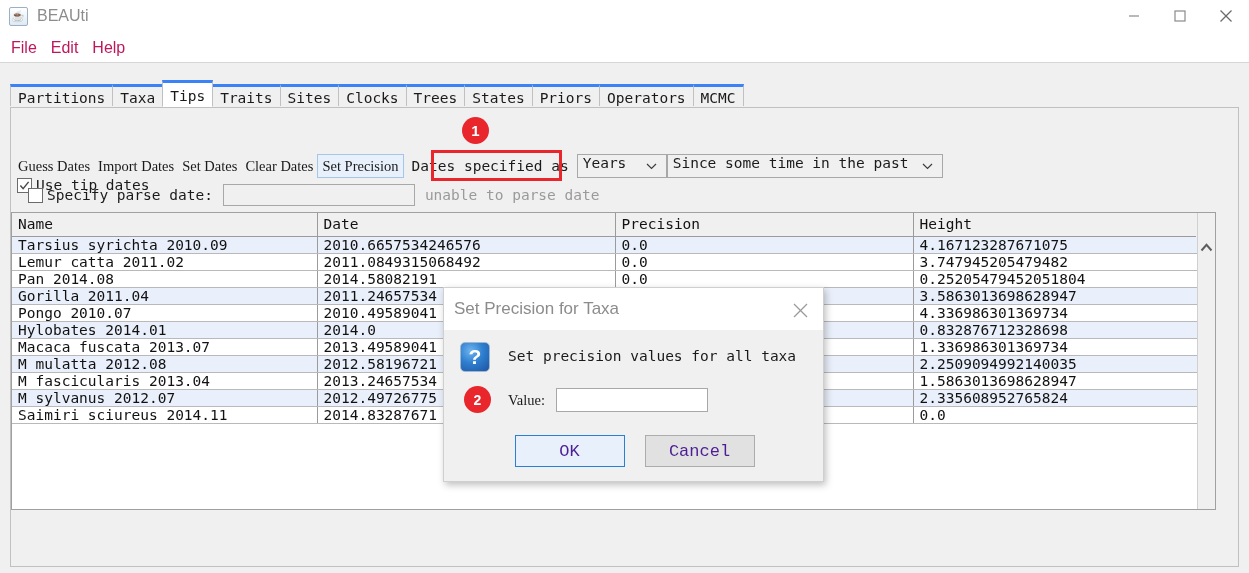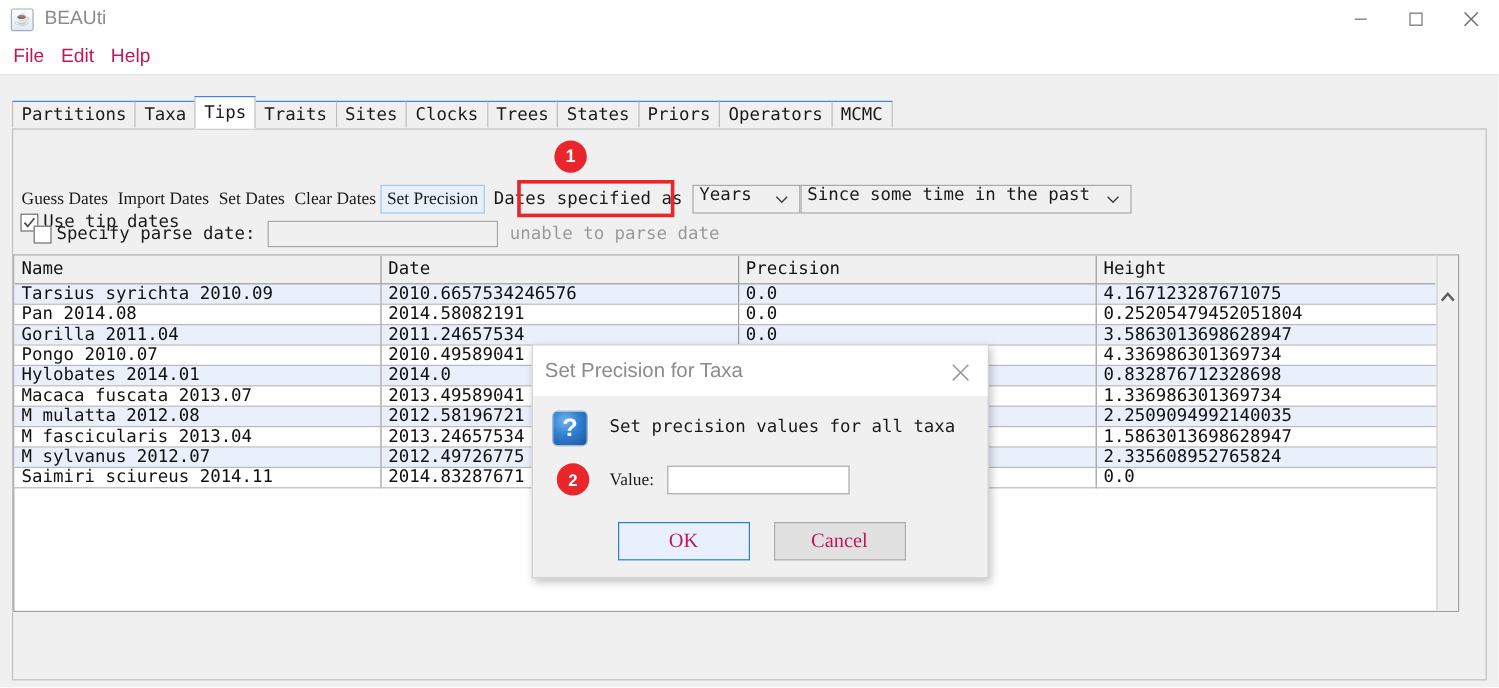--- a/index.html
+++ b/index.html
@@ -71,21 +71,21 @@
   }
   .tab {
     height: 22px; line-height: 22px;
     padding: 0 7px;
     font-family: "DejaVu Sans Mono", monospace;
     font-size: 14.5px;
     color: #1a1a1a;
     background: #f0f0f0;
     border-left: 1px solid #c0c0c0;
     border-right: 1px solid #c0c0c0;
-    border-top: 1px solid #3b82f6;
+    border-top: 3px solid #3b82f6;
     margin-right: -1px;
     box-sizing: border-box;
   }
   .tab.active {
     background: #ffffff;
     height: 27px; line-height: 26px;
     border-bottom: 1px solid #ffffff;
     position: relative; z-index: 3;
     margin-bottom: -1px;
   }
@@ -328,23 +328,23 @@
     width: 152px; height: 24px;
     background: #ffffff;
     border: 1px solid #a8a8a8;
     box-sizing: border-box;
   }
   .dlg-buttons {
     position: absolute; left: 0; top: 105px; width: 381px;
     display: flex; justify-content: center; gap: 20px;
   }
   .dlg-btn {
-    font-family: Liberation Serif, serif;
+    font-family: Liberation Mono, monospace;
     font-size: 17px;
-    color: #be185d;
+    color: #4c1d95;
     width: 110px; height: 32px;
     display: flex; align-items: center; justify-content: center;
     box-sizing: border-box;
   }
   .dlg-btn.ok {
     background: #e8f1fb;
     border: 1.5px solid #2a7fd4;
   }
   .dlg-btn.cancel {
     background: #e1e1e1;
@@ -461,20 +461,26 @@
           </tr>
         </thead>
         <tbody id="taxa-body">
             <tr class="odd">
               <td>Tarsius syrichta 2010.09</td>
               <td>2010.6657534246576</td>
               <td>0.0</td>
               <td>4.167123287671075</td>
             </tr>
             <tr class="even">
+              <td>Lemur catta 2011.02</td>
+              <td>2011.0849315068492</td>
+              <td>0.0</td>
+              <td>3.747945205479482</td>
+            </tr>
+            <tr class="even">
               <td>Pan 2014.08</td>
               <td>2014.58082191</td>
               <td>0.0</td>
               <td>0.25205479452051804</td>
             </tr>
             <tr class="odd">
               <td>Gorilla 2011.04</td>
               <td>2011.24657534</td>
               <td>0.0</td>
               <td>3.5863013698628947</td>

